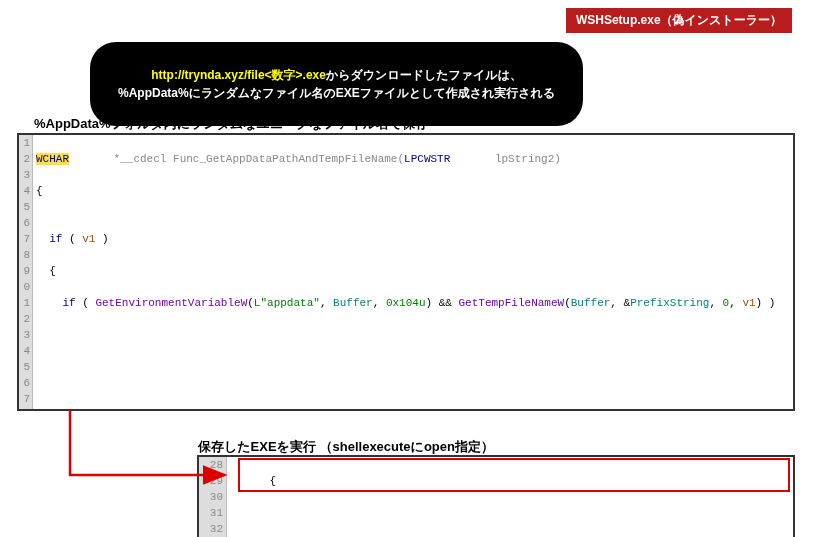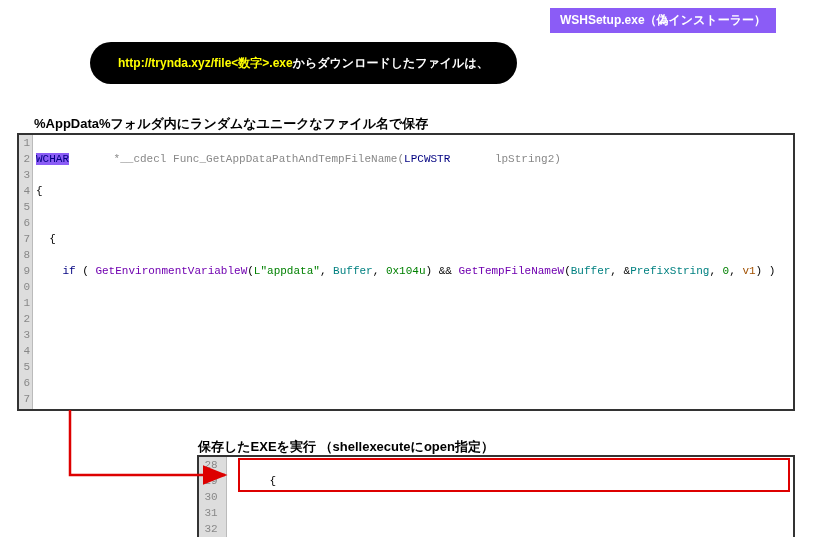--- a/index.html
+++ b/index.html
@@ -1,45 +1,46 @@
 <!DOCTYPE html>
 <html><head>
 <meta charset="utf-8">
 <style>
 * { margin: 0; padding: 0; box-sizing: border-box; }
 body { font-family: "Meiryo", "MS Gothic", sans-serif; background: #fff; width: 822px; height: 537px; position: relative; font-size: 12px; }
-.badge { position: absolute; top: 8px; right: 46px; background: #8b5cf6; color: #fff; padding: 4px 10px; font-size: 12px; font-weight: bold; }
-.black-pill { position: absolute; top: 42px; left: 90px; background: #000; border-radius: 26px; padding: 12px 28px; color: #fff; text-align: center; line-height: 1.5; font-size: 12px; font-weight: bold; }
+.badge { position: absolute; top: 8px; right: 30px; background: #b91c1c; color: #fff; padding: 4px 10px; font-size: 12px; font-weight: bold; }
+.black-pill { position: absolute; top: 42px; left: 90px; background: #000; border-radius: 26px; padding: 24px 28px; color: #fff; text-align: center; line-height: 1.5; font-size: 12px; font-weight: bold; }
 .black-pill .yellow { color: #ffff00; }
 .section-title { position: absolute; font-weight: bold; font-size: 13px; }
 .title1 { top: 115px; left: 34px; }
 .title2 { top: 438px; left: 198px; text-align: center; }
 .code-box { position: absolute; background: #fff; border: 1px solid #333; display: flex; font-family: "Courier New", monospace; font-size: 11px; line-height: 16px; }
 .box1 { top: 134px; left: 18px; width: 776px; height: 276px; z-index: 1; outline: 1px solid #333; }
 .gutter { width: 14px; background: #ddd; border-right: 1px solid #bbb; color: #888; text-align: right; padding-right: 2px; }
 .code { flex: 1; padding-left: 3px; white-space: pre; overflow: hidden; }
-.hl-yellow { background: #8b5cf6; margin-top: 15px; }
+.hl-yellow { background: #fde047; margin-top: 15px; }
 .c-navy { color: #000080; }
 .c-teal { color: #008080; }
 .c-purple { color: #7000b0; }
 .c-green { color: #008000; }
 .c-brown { color: #a05000; }
 .c-gray { color: #888; padding-left: 38px; }
 .box2 { top: 456px; left: 198px; width: 596px; height: 82px; outline: 1px solid #333; }
-.gutter2 { width: 28px; background: #ddd; border-right: 1px solid #bbb; color: #888; text-align: center; padding-right: 3px; }
+.gutter2 { width: 28px; background: #ddd; border-right: 1px solid #bbb; color: #888; text-align: right; padding-right: 3px; }
 .red-box { position: absolute; top: 458px; left: 238px; width: 552px; height: 34px; border: 2px solid #d00; z-index: 3; pointer-events: none; }
 .arrow-svg { position: absolute; top: 410px; left: 50px; z-index: 2; pointer-events: none; }
 </style>
 </head>
 <body>
 
 <div class="badge">WSHSetup.exe（偽インストーラー）</div>
 
 <div class="black-pill">
   <div><span class="yellow">http://trynda.xyz/file&lt;数字&gt;.exe</span><span>からダウンロードしたファイルは、</span></div>
+  <div>%AppData%にランダムなファイル名のEXEファイルとして作成され実行される</div>
 </div>
 
 <div class="section-title title1">%AppData%フォルダ内にランダムなユニークなファイル名で保存</div>
 
 <div class="code-box box1">
   <div class="gutter">
       <div>1</div>
       <div>2</div>
       <div>3</div>
       <div>4</div>
@@ -54,20 +55,21 @@
       <div>3</div>
       <div>4</div>
       <div>5</div>
       <div>6</div>
       <div>7</div>
     </div>
   <div class="code">
 <div><span class="hl-yellow c-navy">WCHAR</span><span class="c-gray"> *__cdecl Func_GetAppDataPathAndTempFileName(</span><span class="c-navy">LPCWSTR</span><span class="c-gray"> lpString2)</span></div>
 <div>{</div>
 <div></div>
+<div><span>  </span><span class="c-navy">if</span><span> ( </span><span class="c-brown">v1</span><span> )</span></div>
 <div>  {</div>
 <div><span>    </span><span class="c-navy">if</span><span> ( </span><span class="c-purple">GetEnvironmentVariableW</span><span>(</span><span class="c-green">L"appdata"</span><span>, </span><span class="c-teal">Buffer</span><span>, </span><span class="c-green">0x104u</span><span>) &amp;&amp; </span><span class="c-purple">GetTempFileNameW</span><span>(</span><span class="c-teal">Buffer</span><span>, &amp;</span><span class="c-teal">PrefixString</span><span>, </span><span class="c-green">0</span><span>, </span><span class="c-brown">v1</span><span>) )</span></div>
 
 
 
 
 
 
 
 

